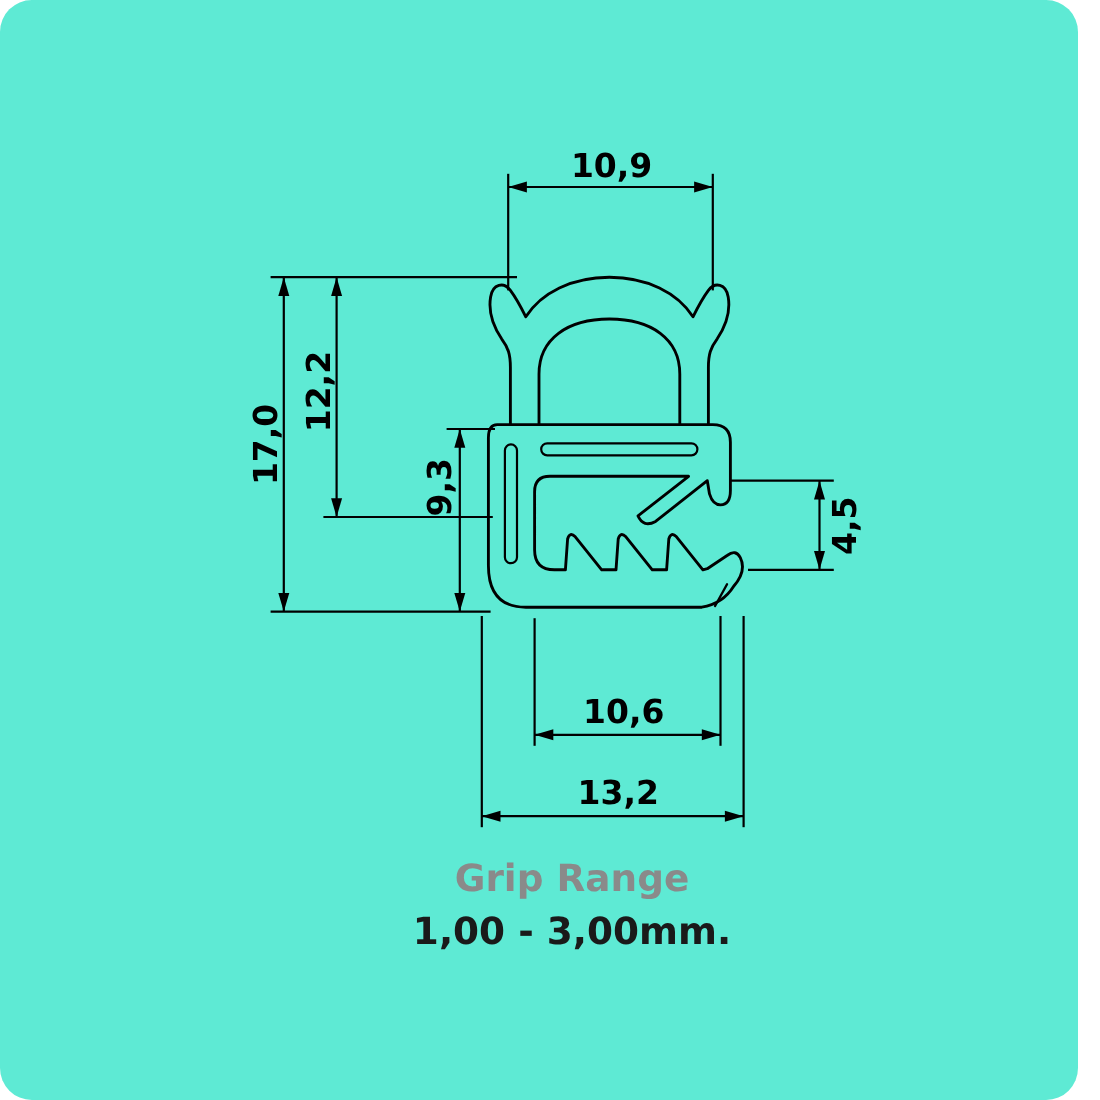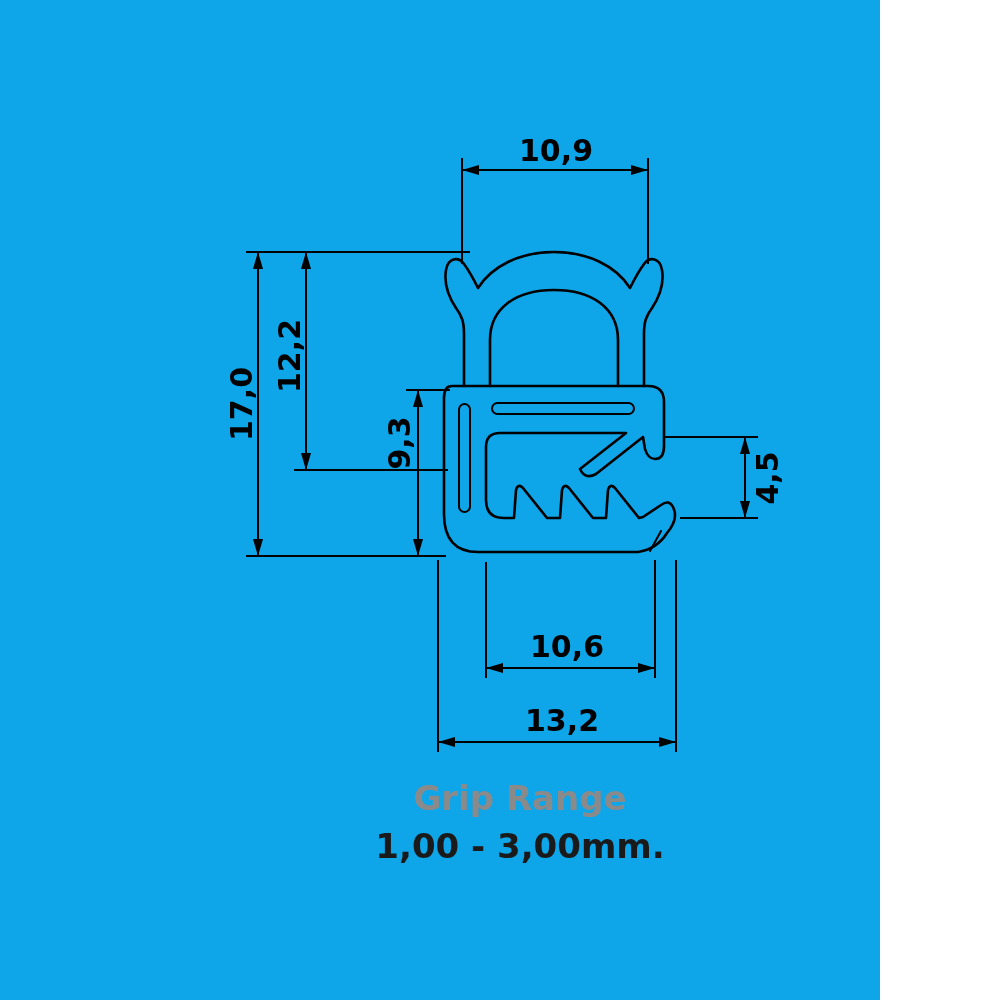--- a/index.html
+++ b/index.html
@@ -6,23 +6,24 @@
     margin: 0;
     padding: 0;
     background: #ffffff;
     width: 1000px;
     height: 1000px;
     overflow: hidden;
     font-family: "DejaVu Sans", "Liberation Sans", sans-serif;
   }
   .canvas {
     position: relative;
-    width: 880px;
+    width: 980px;
     height: 1000px;
-    background: #0ea5e9;
+    background: #5eead4;
+    border-radius: 29px;
   }
   svg { display: block; }
   .profile-line {
     fill: none;
     stroke: #000000;
     stroke-width: 2.6;
     stroke-linejoin: round;
     stroke-linecap: round;
   }
   .thin-line {

